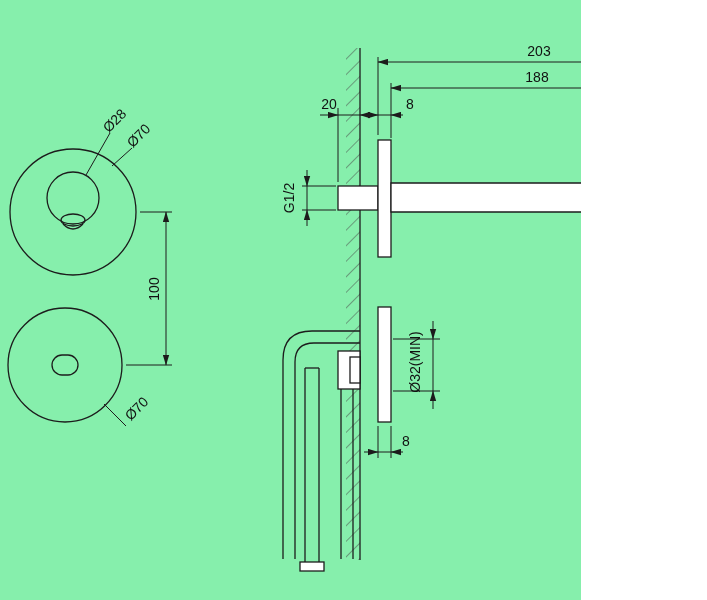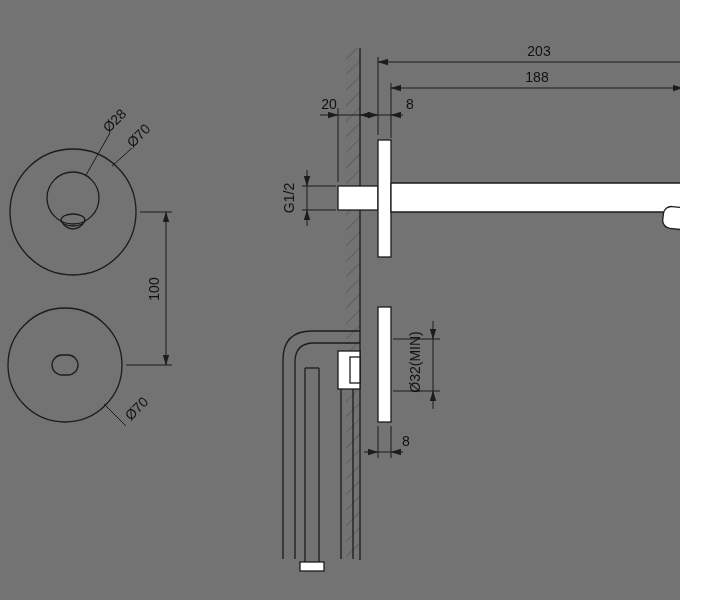--- a/index.html
+++ b/index.html
@@ -1,16 +1,16 @@
 <!DOCTYPE html>
 <html><head>
 <meta charset="utf-8">
 <style>
   html,body{margin:0;padding:0;background:#ffffff;}
-  .sheet{position:relative;width:680px;height:600px;background:#737373;overflow:hidden;
+  .sheet{position:relative;width:581px;height:600px;background:#86efac;overflow:hidden;
          font-family:"Liberation Sans",sans-serif;}
   svg .obj{fill:none;stroke:#1c1c1c;stroke-width:1.3;stroke-linecap:butt;stroke-linejoin:miter;}
   svg .fillw{fill:#ffffff;}
   svg .dim line{stroke:#1c1c1c;stroke-width:1;fill:none;}
   svg text{font-family:"Liberation Sans",sans-serif;font-size:14px;fill:#111111;stroke:none;font-weight:500;}
 </style>
 </head>
 <body>
 
 <div class="sheet">

